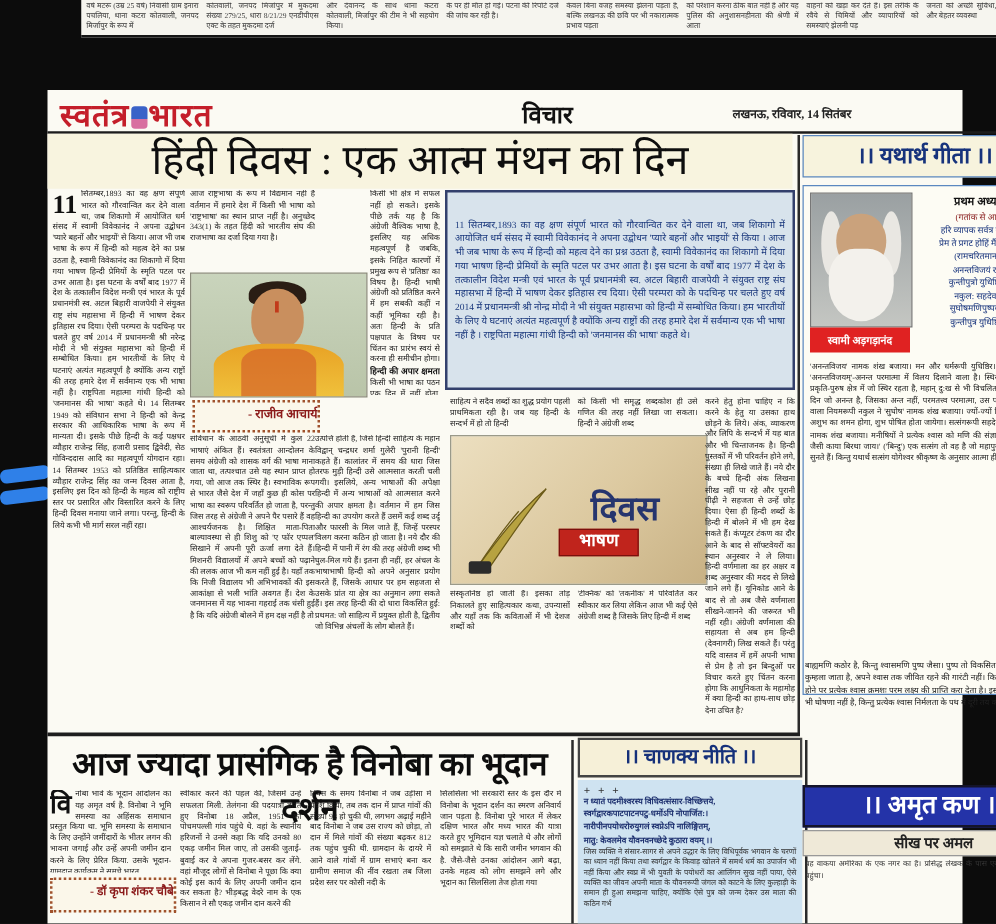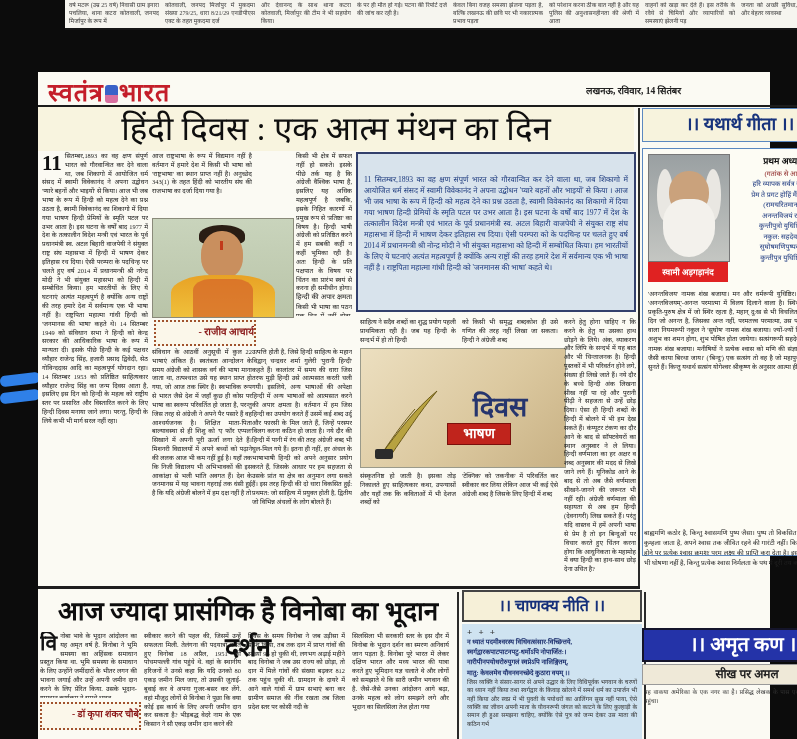--- a/index.html
+++ b/index.html
@@ -20,21 +20,21 @@
                 border-radius:3px;vertical-align:-2px;margin:0 1px;}
   #sectiontitle{position:absolute;left:340px;top:6px;width:120px;text-align:center;font-weight:bold;font-size:19px;color:#111;}
   #dateline{position:absolute;left:548px;top:12px;width:260px;font-weight:bold;font-size:9.5px;color:#222;white-space:nowrap;overflow:hidden;}
   
   #hlband{position:absolute;left:0;top:35px;width:596px;height:44px;background:#f8f4df;}
   #hlband .hl{width:100%;text-align:center;font-weight:normal;font-size:33px;line-height:44px;color:#0e0e0e;letter-spacing:0;}
   
   #article{position:absolute;left:4px;top:80px;width:596px;height:436px;}
   .bt{position:absolute;font-size:6.4px;line-height:1.38;text-align:justify;color:#1b1b1b;overflow:hidden;}
   .dropcap{float:left;font-weight:bold;font-size:21px;line-height:1;padding:1px 3px 0 0;color:#111;}
-  .subhead{font-weight:normal;font-size:7px;color:#111;}
+  .subhead{font-weight:bold;font-size:7px;color:#111;}
   
   #rphoto{position:absolute;left:110px;top:66px;width:140px;height:98px;background:linear-gradient(180deg,#c9d4bc,#b9c4a8);
           border:1px solid #8a8a7a;overflow:hidden;}
   #rphoto .face{position:absolute;left:48px;top:12px;width:42px;height:48px;background:#c98f5e;border-radius:48% 48% 44% 44%;}
   #rphoto .hair{position:absolute;left:46px;top:6px;width:46px;height:20px;background:#2a1d14;border-radius:50% 50% 30% 30%;}
   #rphoto .tilak{position:absolute;left:67px;top:22px;width:3px;height:9px;background:#c23a1a;}
   #rphoto .body{position:absolute;left:18px;top:56px;width:104px;height:44px;background:linear-gradient(180deg,#e8a225,#f0c23c);
                 border-radius:40% 40% 0 0;}
   #rphoto .stole{position:absolute;left:40px;top:60px;width:60px;height:38px;background:#d4622a;border-radius:30% 30% 0 0;opacity:.7;}
   .dotcap{position:absolute;border:2px dotted #a0522d;background:#fbf7ea;color:#8b1a1a;font-weight:bold;
@@ -112,20 +112,21 @@
 
   <div class="bluebar" style="top:374px;"></div>
   <div class="bluebar" style="top:391px;"></div>
 
   <div id="page">
 
     <div id="masthead">
       <div id="logo">
         <span>स्वतंत्र</span><span class="emblem"></span><span>भारत</span>
       </div>
+      <div id="sectiontitle">विचार</div>
       <div id="dateline">लखनऊ, रविवार, 14 सितंबर</div>
     </div>
 
     <div id="hlband">
       <div class="hl">हिंदी दिवस : एक आत्म मंथन का दिन</div>
     </div>
 
     <div id="article">
       <div class="bt" style="left:0;top:0;width:106px;height:436px;">
         <span class="dropcap">11</span><span>सितम्बर,1893 का वह क्षण संपूर्ण भारत को गौरवान्वित कर देने वाला था, जब शिकागो में आयोजित धर्म संसद में स्वामी विवेकानंद ने अपना उद्बोधन 'प्यारे बहनों और भाइयों' से किया। आज भी जब भाषा के रूप में हिन्दी को महत्व देने का प्रश्न उठता है, स्वामी विवेकानंद का शिकागो में दिया गया भाषण हिन्दी प्रेमियों के स्मृति पटल पर उभर आता है। इस घटना के वर्षों बाद 1977 में देश के तत्कालीन विदेश मन्त्री एवं भारत के पूर्व प्रधानमंत्री स्व. अटल बिहारी वाजपेयी ने संयुक्त राष्ट्र संघ महासभा में हिन्दी में भाषण देकर इतिहास रच दिया। ऐसी परम्परा के पदचिन्ह पर चलते हुए वर्ष 2014 में प्रधानमन्त्री श्री नरेन्द्र मोदी ने भी संयुक्त महासभा को हिन्दी में सम्बोधित किया। हम भारतीयों के लिए ये घटनाएं अत्यंत महत्वपूर्ण है क्योंकि अन्य राष्ट्रों की तरह हमारे देश में सर्वमान्य एक भी भाषा नहीं है। राष्ट्रपिता महात्मा गांधी हिन्दी को 'जनमानस की भाषा' कहते थे। 14 सितम्बर 1949 को संविधान सभा ने हिन्दी को केन्द्र सरकार की आधिकारिक भाषा के रूप में मान्यता दी। इसके पीछे हिन्दी के कई पक्षधर व्यौहार राजेन्द्र सिंह, हजारी प्रसाद द्विवेदी, सेठ गोविन्ददास आदि का महत्वपूर्ण योगदान रहा। 14 सितम्बर 1953 को प्रतिष्ठित साहित्यकार व्यौहार राजेन्द्र सिंह का जन्म दिवस आता है, इसलिए इस दिन को हिन्दी के महत्व को राष्ट्रीय स्तर पर प्रसारित और विस्तारित करने के लिए हिन्दी दिवस मनाया जाने लगा। परन्तु, हिन्दी के लिये कभी भी मार्ग सरल नहीं रहा।</span>

